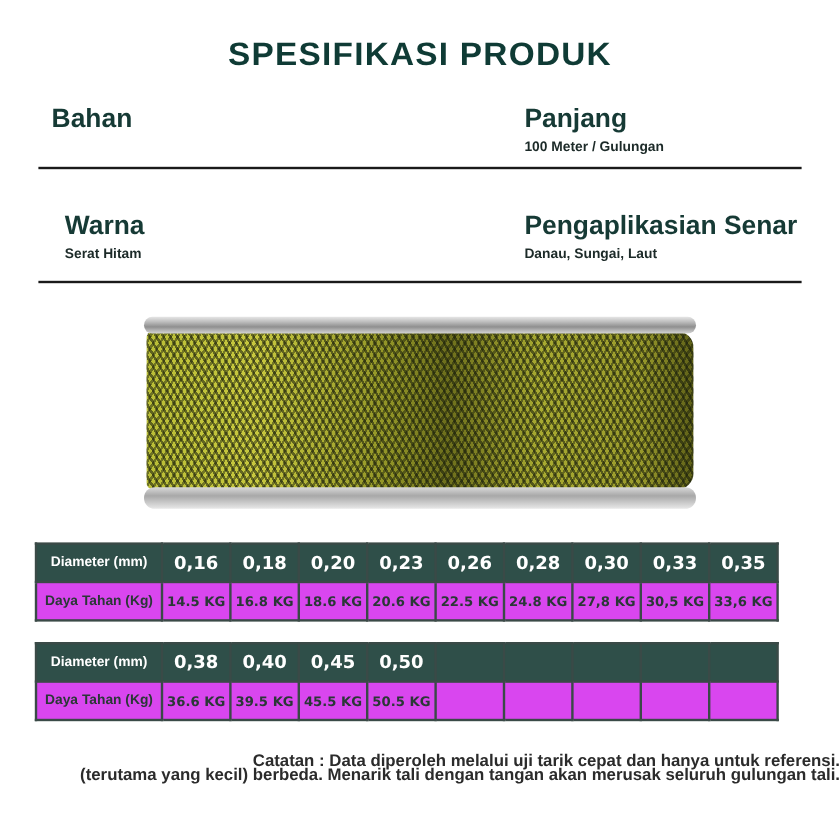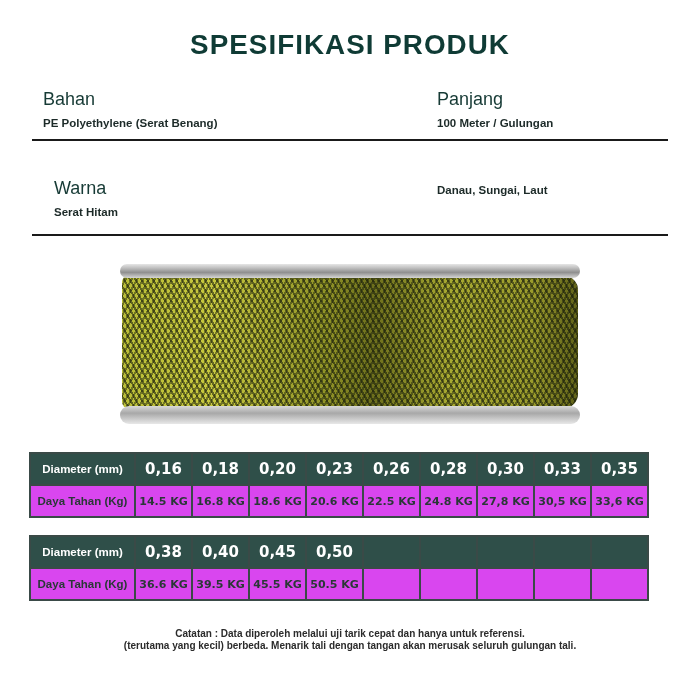--- a/index.html
+++ b/index.html
@@ -6,21 +6,21 @@
     body {
       width: 700px; height: 700px; background: #ffffff; position: relative; overflow: hidden;
       font-family: "Liberation Sans", sans-serif; color: #1f3a36;
     }
     .title {
       position: absolute; left: 0; top: 30px; width: 700px; text-align: center;
       font-family: "Liberation Sans", sans-serif; font-weight: bold; font-size: 27px;
       letter-spacing: 1px; color: #0f3b35; transform: scaleX(1.03);
     }
     .spec { position: absolute; }
-    .spec .label { font-weight: normal; font-size: 18px; color: #163a35; line-height: 22px; }
+    .spec .label { font-weight: bold; font-size: 22px; color: #163a35; line-height: 22px; }
     .spec .value { font-weight: bold; font-size: 11.5px; color: #1c2a28; margin-top: 7px; }
     .rule { position: absolute; left: 32px; width: 636px; height: 2px; background: #1a1a1a; }
 
     .spool { position: absolute; left: 118px; top: 262px; width: 466px; height: 166px; }
     .flange {
       position: absolute; left: 2px; width: 460px; height: 14px; border-radius: 7px;
       background: linear-gradient(to bottom, #e6e6e6 0%, #bdbdbd 30%, #8f8f8f 60%, #d6d6d6 100%);
     }
     .flange.top { top: 2px; }
     .flange.bottom { top: 144px; height: 18px; border-radius: 9px;
@@ -42,44 +42,44 @@
     }
     table.spec-table tr.head td { background: #2f4f49; color: #ffffff; font-weight: bold; font-size: 15px; border-left-color: #dfe8e6; }
     table.spec-table tr.head td:first-child { border-left-color: #3a4a47; font-family: "Liberation Sans", sans-serif; font-size: 11.5px; }
     table.spec-table tr.head td:nth-child(2) { border-left-color: #dfe8e6; }
     table.spec-table tr.body td { background: #d946ef; color: #2a3836; font-weight: bold; font-size: 11px; }
     table.spec-table tr.body td:first-child { font-family: "Liberation Sans", sans-serif; font-size: 11.5px; }
     td.rowhead { width: 103px; }
     td.cell { width: 55px; }
 
     .note {
-      position: absolute; left: 0; top: 628px; width: 700px; text-align: center;
-      font-size: 10px; font-weight: bold; color: #2b2b2b; line-height: 11.5px;
+      position: absolute; left: 0; top: 628px; width: 700px; text-align: right;
+      font-size: 14px; font-weight: bold; color: #2b2b2b; line-height: 11.5px;
     }
   </style>
 </head>
 <body>
 
 <div class="title">SPESIFIKASI PRODUK</div>
 
 <div class="spec" style="left:43px; top:88px;">
   <div class="label">Bahan</div>
-  <div class="value">PE Polyethylene (Serat Benang)</div>
 </div>
 <div class="spec" style="left:437px; top:88px;">
   <div class="label">Panjang</div>
   <div class="value">100 Meter / Gulungan</div>
 </div>
 <div class="rule" style="top:139px;"></div>
 
 <div class="spec" style="left:43px; top:177px;margin-left:11px;">
   <div class="label">Warna</div>
   <div class="value">Serat Hitam</div>
 </div>
 <div class="spec" style="left:437px; top:177px;">
+  <div class="label">Pengaplikasian Senar</div>
   <div class="value">Danau, Sungai, Laut</div>
 </div>
 <div class="rule" style="top:234px;"></div>
 
 <div class="spool">
   <div class="line-body"></div>
   <div class="flange top"></div>
   <div class="flange bottom"></div>
 </div>
 

